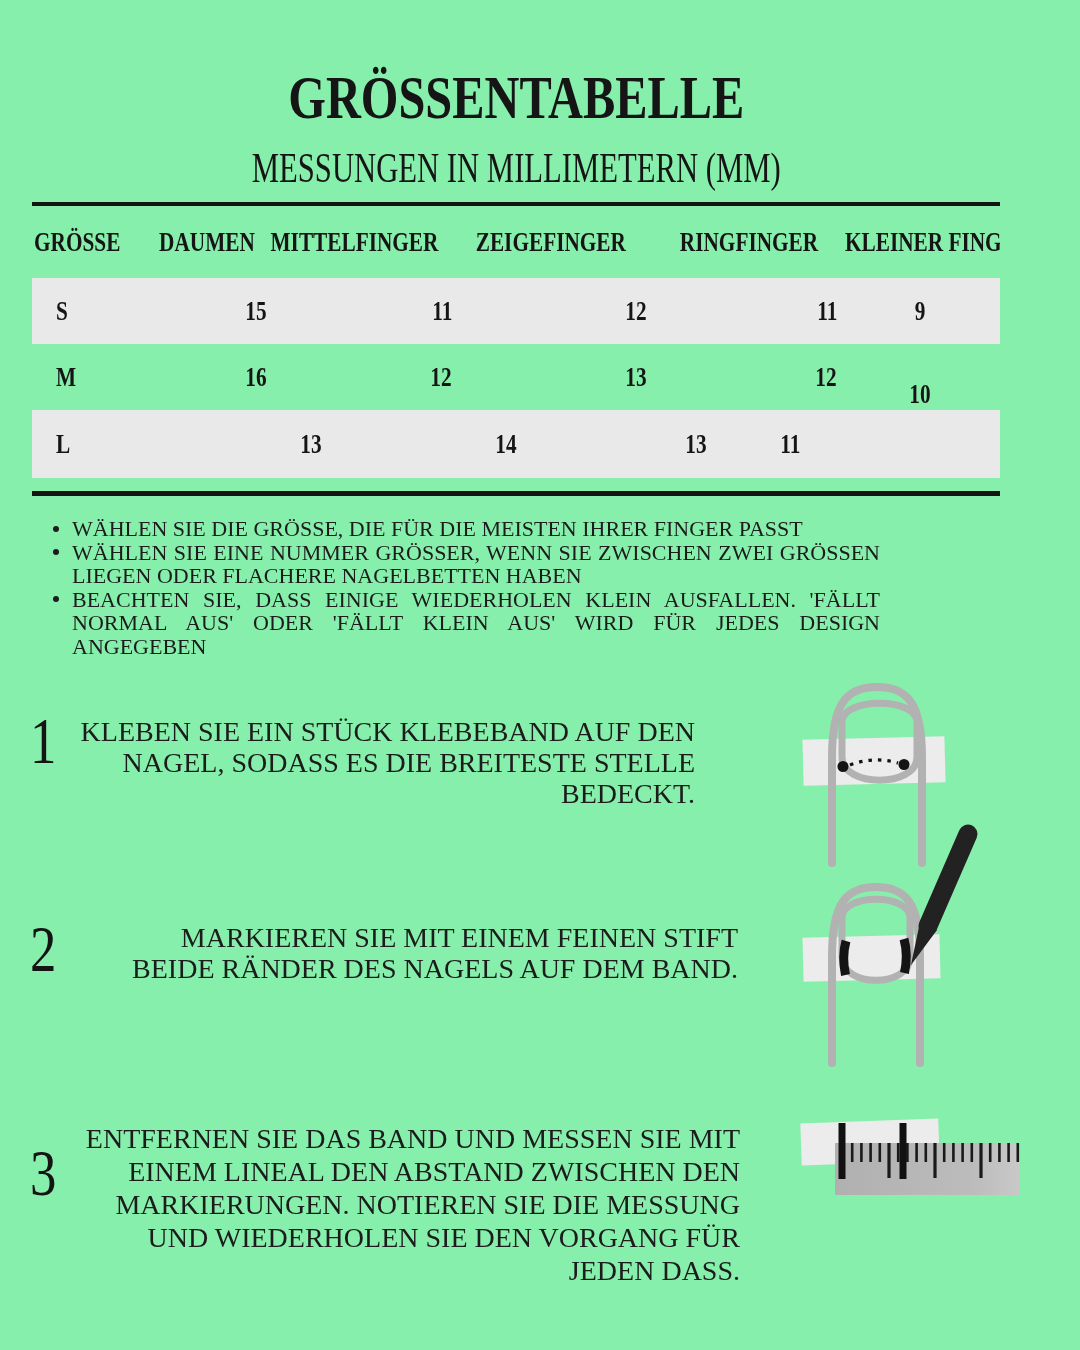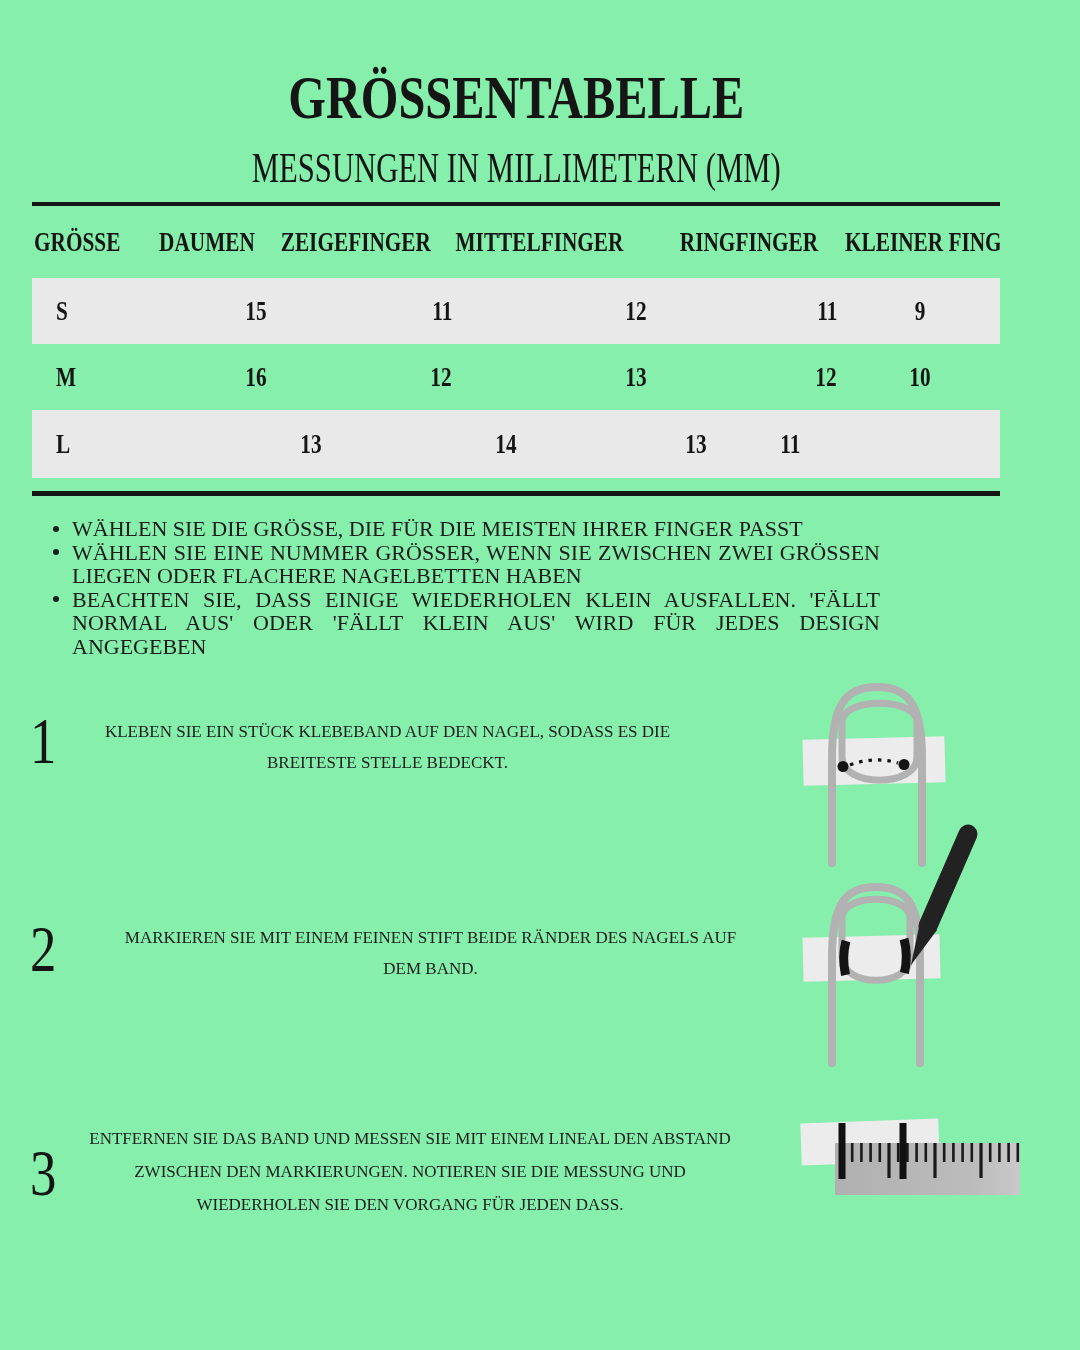--- a/index.html
+++ b/index.html
@@ -37,21 +37,21 @@
   .c6 { width:160px; justify-content:flex-start; padding-left:5px; overflow:hidden; }
 
   .notes { position:absolute; top:517px; left:50px; width:830px; }
   .note { position:relative; padding-left:22px; font-size:22px; line-height:23.5px;
           text-align:justify; color:#1c1c1c; }
   .note::before { content:""; position:absolute; left:3px; top:8.5px; width:6px; height:6px;
                   border-radius:50%; background:#1c1c1c; }
 
   .step-number { position:absolute; left:30px; font-size:66px; font-weight:400; line-height:66px; color:#141414; }
   .n1 { top:708px; } .n2 { top:916px; } .n3 { top:1140px; }
-  .step-text { position:absolute; left:80px; font-size:17px; color:#1c1c1c; text-align:center; }
+  .step-text { position:absolute; left:80px; font-size:28px; color:#1c1c1c; text-align:right; }
   .s1 { top:716px; width:615px; line-height:31px; }
   .s2 { top:922px; width:615px; line-height:31px;margin-left:43px; }
   .s3 { top:1122px; width:660px; line-height:33px; }
 
   .illus-fingers { position:absolute; left:770px; top:660px; }
   .illus-ruler { position:absolute; left:790px; top:1110px; }
 </style>
 </head>
 <body>
 
@@ -66,25 +66,25 @@
 
   <div class="rule rule-top"></div>
 
   <div class="trow thead">
     <div class="cell c1">
         <span class="cx76L">GRÖSSE</span>
       </div>
     <div class="cell c2">
         <span class="cx76">DAUMEN</span>
       </div>
+    <div class="cell c4">
+        <span class="cx76">MITTELFINGER</span>
+      </div>
     <div class="cell c3">
         <span class="cx76">ZEIGEFINGER</span>
-      </div>
-    <div class="cell c4">
-        <span class="cx76">MITTELFINGER</span>
       </div>
     <div class="cell c5">
         <span class="cx76">RINGFINGER</span>
       </div>
     <div class="cell c6">
         <span class="cx76L">KLEINER FINGER</span>
       </div>
   </div>
 
   <div class="trow r1 shaded">
@@ -117,21 +117,21 @@
       </div>
     <div class="cell c3">
         <span class="cx76">12</span>
       </div>
     <div class="cell c4">
         <span class="cx76">13</span>
       </div>
     <div class="cell c5">
         <span class="cx76">12</span>
       </div>
-    <div class="cell c6" style="justify-content:center; padding-left:0;">
+    <div class="cell c6" style="justify-content:center; padding-left:0;align-items:flex-end;">
         <span class="cx76">10</span>
       </div>
   </div>
 
   <div class="trow r3 shaded">
     <div class="cell c1v">
         <span class="cx76L">L</span>
       </div>
     <div class="cell c3">
         <span class="cx76">13</span>

